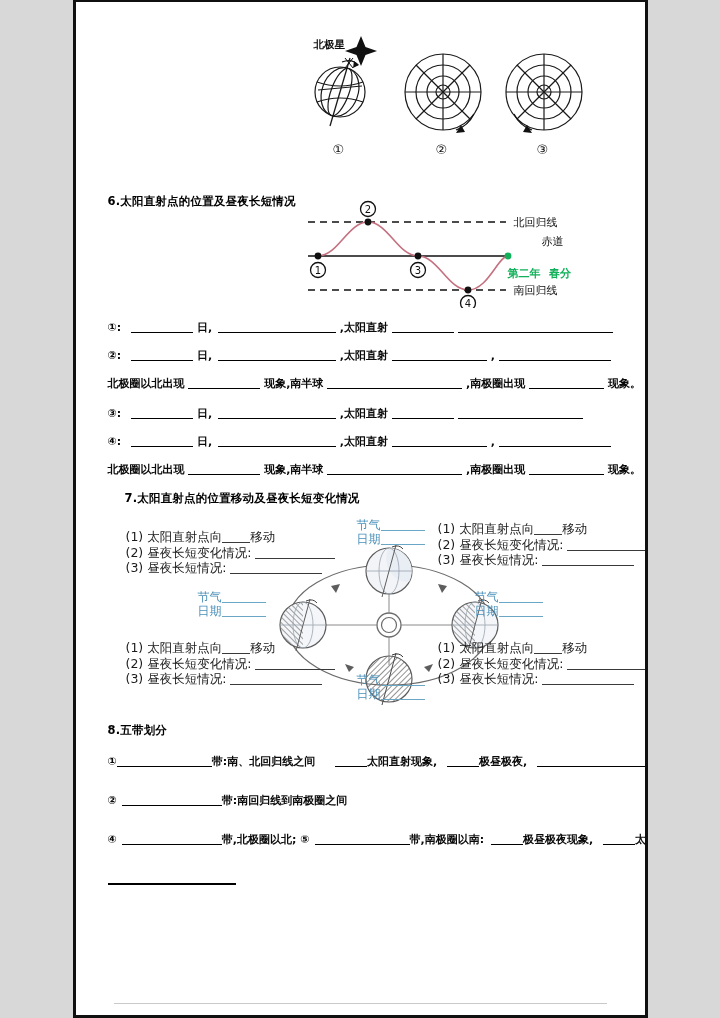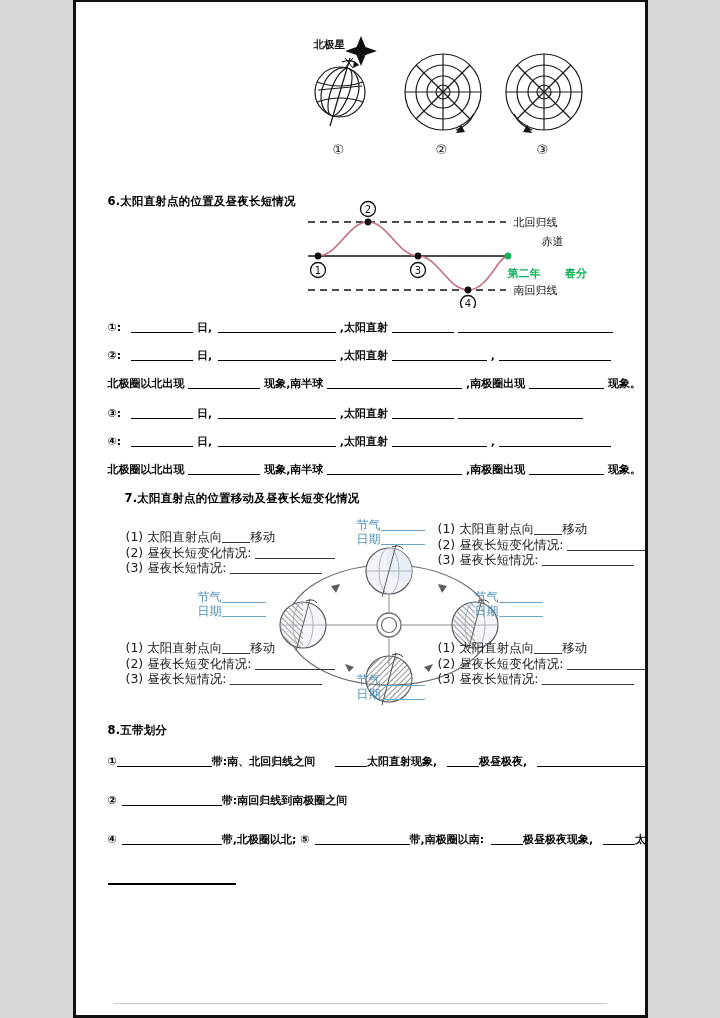--- a/index.html
+++ b/index.html
@@ -144,21 +144,21 @@
       <text x="42" y="74" font-size="10" text-anchor="middle" fill="#111" font-family="DejaVu Sans, sans-serif">1</text>
       <text x="142" y="74" font-size="10" text-anchor="middle" fill="#111" font-family="DejaVu Sans, sans-serif">3</text>
       <text x="192" y="107" font-size="10" text-anchor="middle" fill="#111" font-family="DejaVu Sans, sans-serif">4</text>
     </svg>
 
     <div class="abs lbl-cn" style="left:238px;top:15px;">北回归线</div>
     <div class="abs lbl-cn" style="left:238px;top:34px;margin-left:28px;">赤道</div>
     <div class="abs lbl-cn" style="left:238px;top:83px;">南回归线</div>
     <div class="abs" style="left:232px;top:63px;white-space:nowrap;">
       <span class="lbl-gr">第二年</span>
-      <span class="lbl-gr" style="margin-left:20px;">春分</span>
+      <span class="lbl-gr" style="margin-left:4px;">春分</span>
     </div>
   </div>
 
   <div class="abs" style="left:32px;top:318px;width:660px;">
 
     <div class="blk" style="margin-bottom:13px;">
       <span>①:</span>
       <span class="ul" style="width:62px;margin-left:6px;"></span>
       <span>日,</span>
       <span class="ul" style="width:118px;margin-left:2px;"></span>

